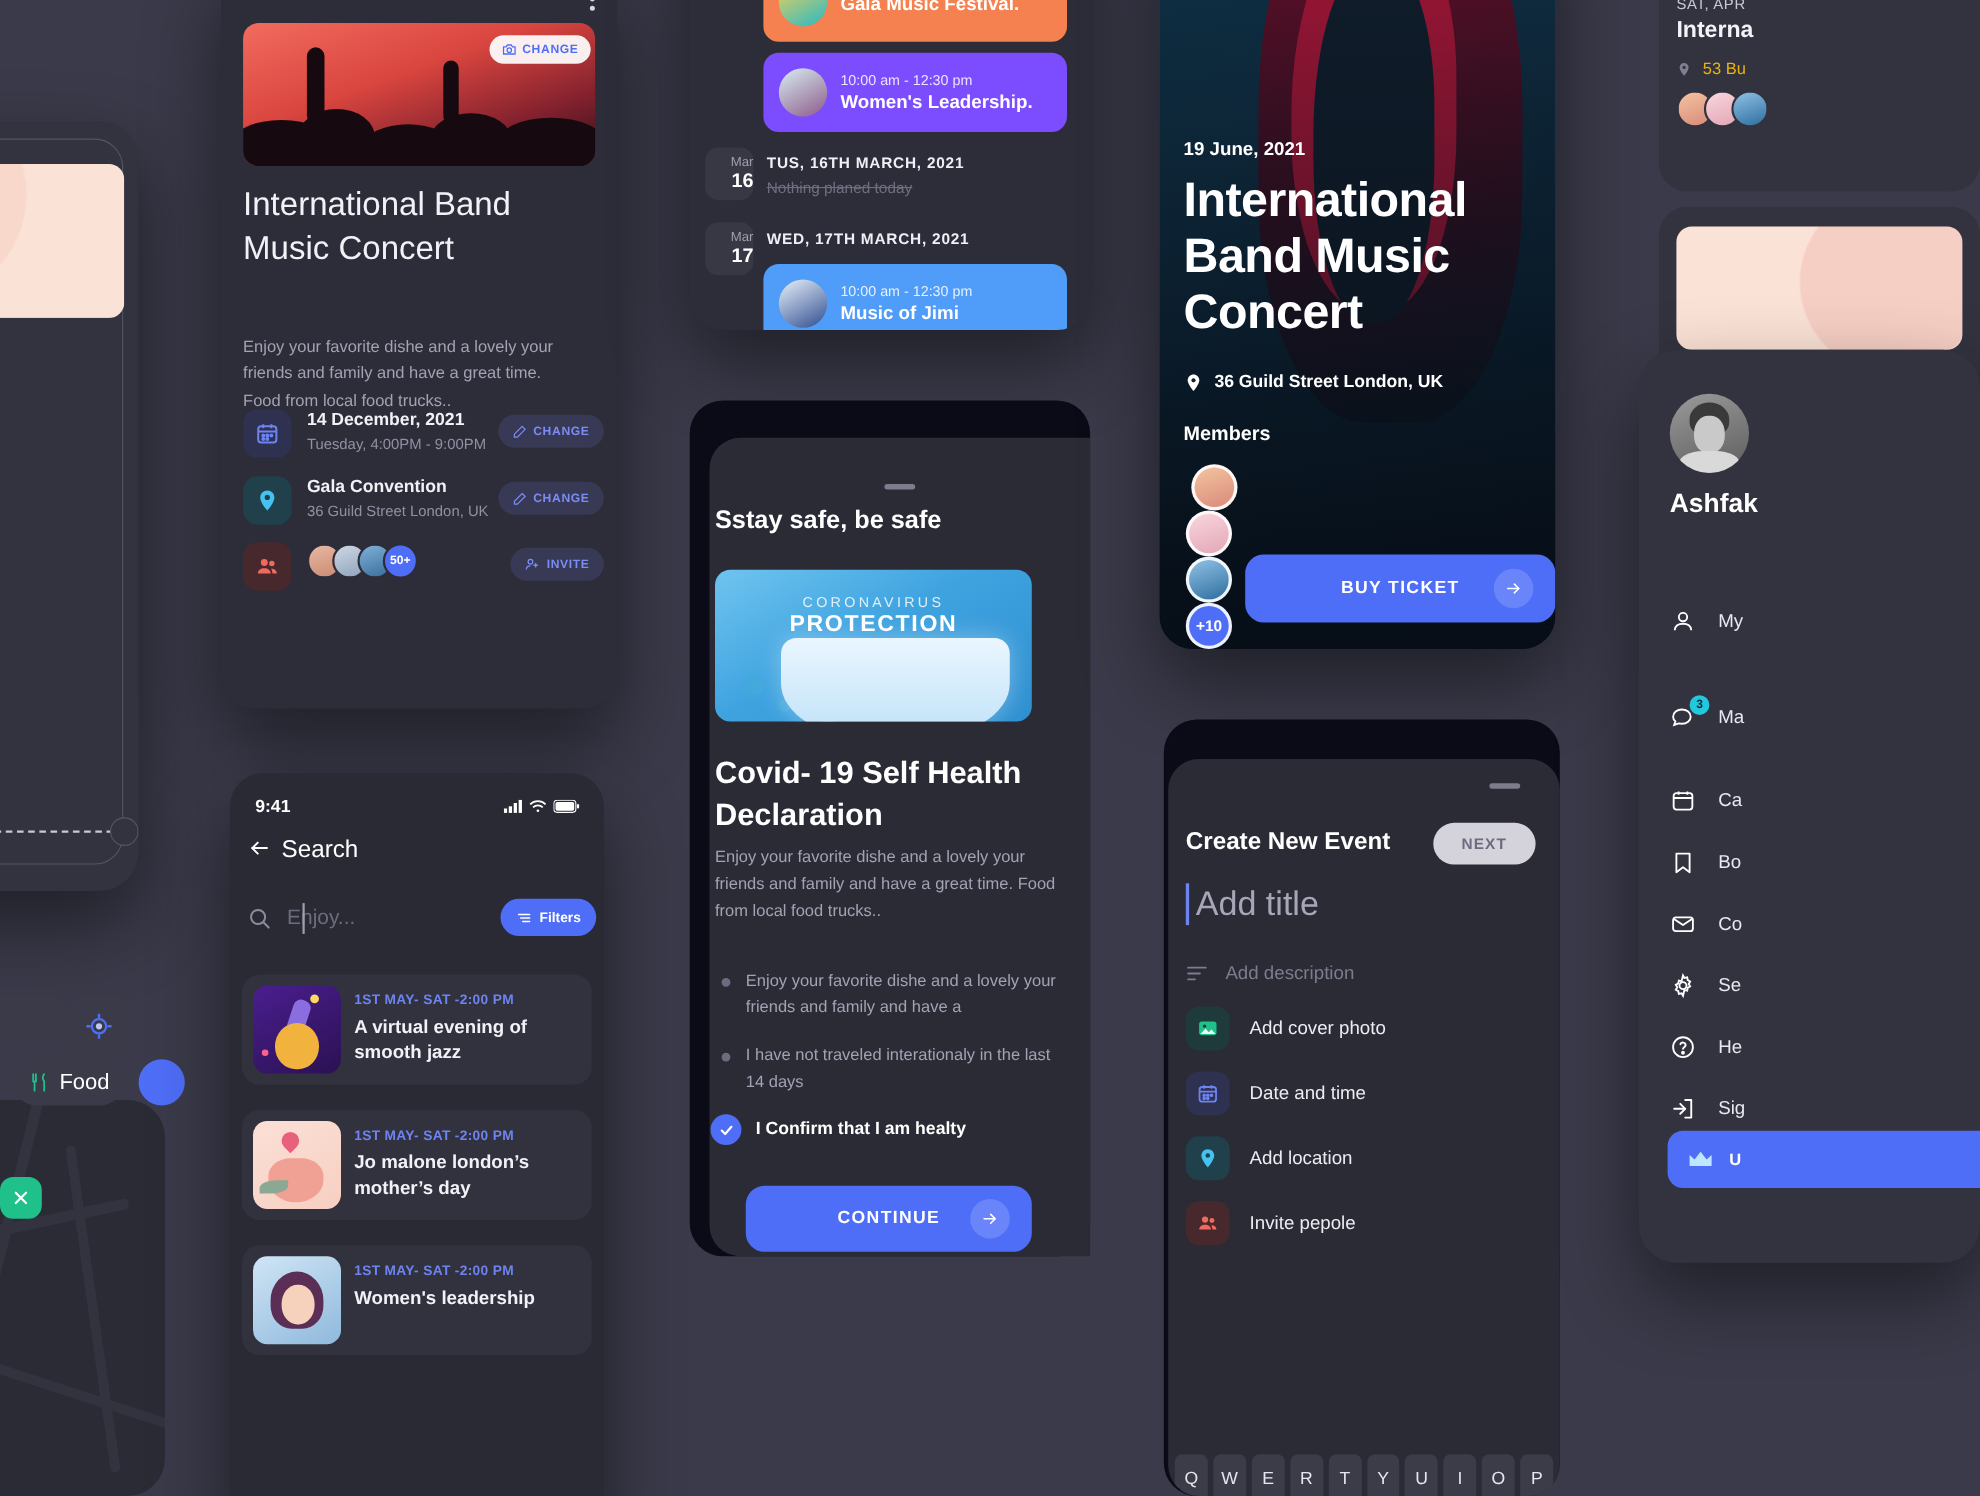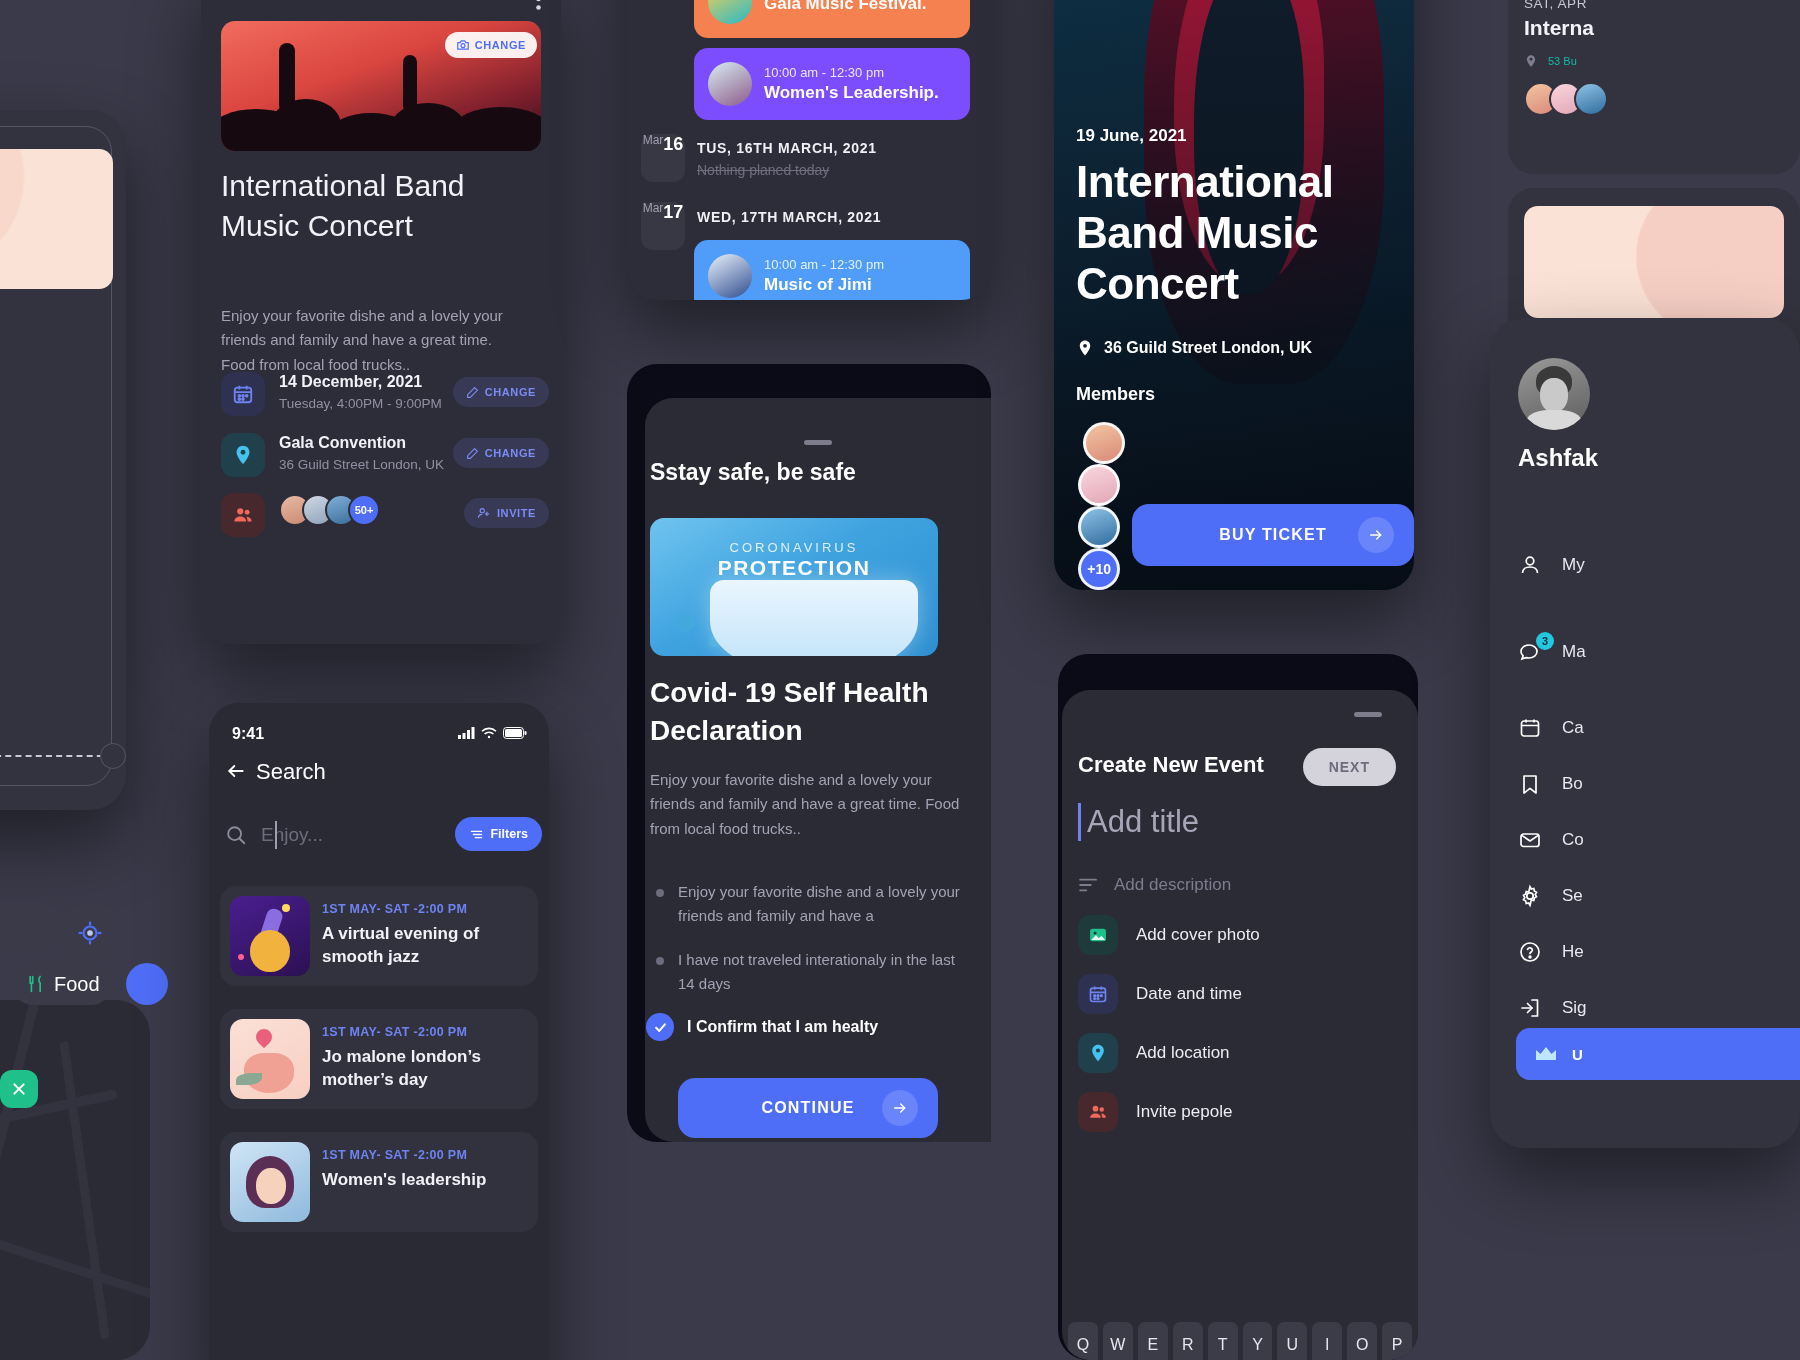--- a/index.html
+++ b/index.html
@@ -78,38 +78,38 @@
   .sr-thumb { position:absolute; left:10px; top:10px; width:80px; height:80px; border-radius:13px; overflow:hidden;}
   .sr-date { position:absolute; left:102px; top:16px; font-size:12.5px; font-weight:700; color:#6d83ef; letter-spacing:.3px;}
   .sr-title { position:absolute; left:102px; top:36px; width:208px; font-size:17px; font-weight:700; line-height:1.38; color:#f2f1f7;}
 
   
   #sched-panel { left:627px; top:-210px; width:364px; height:510px; border-radius:30px; background:#2d2d39;}
   .sch-card { position:absolute; left:67px; width:276px; height:72px; border-radius:14px; display:flex; align-items:center; padding-left:14px; gap:12px;}
   .sch-ava { width:44px; height:44px; border-radius:50%; overflow:hidden; flex:0 0 auto;}
   .sch-time { font-size:13px; color:rgba(255,255,255,.85);}
   .sch-name { font-size:17px; font-weight:700; margin-top:3px;}
-  .sch-daychip { position:absolute; left:14px; width:44px; height:48px; border-radius:12px; background:#383844; display:flex; align-items:flex-start; justify-content:center;}
+  .sch-daychip { position:absolute; left:14px; width:44px; height:48px; border-radius:12px; background:#383844; display:flex; flex-direction:column; align-items:flex-end; justify-content:center;}
   .sch-daychip .m { font-size:12px; color:#a09fb1; line-height:1.1;}
   .sch-daychip .d { font-size:18px; font-weight:700; line-height:1.15;}
   .sch-head { position:absolute; left:70px; font-size:14px; font-weight:700; letter-spacing:.7px; color:#f0eff5;}
   .sch-sub { position:absolute; left:70px; font-size:14px; color:#6f6e80; text-decoration:line-through;}
 
   
   #covid-shadow { left:627px; top:364px; width:364px; height:778px; border-radius:30px; background:#0b0b17;}
   #covid-panel { left:645px; top:398px; width:346px; height:744px; border-radius:28px 0 0 28px; background:#2b2b36;}
   #cv-grab { position:absolute; left:50%; transform:translateX(-50%); top:42px; width:28px; height:5px; border-radius:3px; background:#7d7c8c;}
   #cv-h1 { position:absolute; left:5px; top:61px; font-size:23px; font-weight:700;}
   #cv-img { position:absolute; left:5px; top:120px; width:288px; height:138px; border-radius:14px; overflow:hidden;
     background:linear-gradient(150deg,#6fc4ef 0%,#3fa3e0 45%,#2e8fd0 100%); }
   #cv-img .cvt1 { position:absolute; left:0; right:0; top:22px; text-align:center; font-size:13px; letter-spacing:3px; color:rgba(255,255,255,.82);}
   #cv-img .cvt2 { position:absolute; left:0; right:0; top:38px; text-align:center; font-size:21px; font-weight:700; letter-spacing:1.5px;}
   .mask { position:absolute; left:60px; top:62px; width:208px; height:92px; background:linear-gradient(#eaf6ff,#bfe2f8); border-radius:14px 14px 40% 40%/14px 14px 55% 55%; box-shadow:0 0 22px rgba(255,255,255,.35);}
   .virus { position:absolute; border-radius:50%; background:#43a9dd; box-shadow:0 0 0 3px rgba(67,169,221,.3);}
-  #cv-h2 { position:absolute; left:5px; top:276px; width:320px; font-size:28px; font-weight:700; line-height:1.34;}
+  #cv-h2 { position:absolute; left:5px; top:286px; width:320px; font-size:28px; font-weight:700; line-height:1.34;}
   #cv-p { position:absolute; left:5px; top:370px; width:316px; font-size:15px; line-height:1.62; color:#a3a2b4;}
   .cv-li { position:absolute; left:5px; width:322px; font-size:15px; line-height:1.62; color:#a3a2b4; padding-left:28px;}
   .cv-li .dot { position:absolute; left:6px; top:9px; width:8px; height:8px; border-radius:50%; background:#6d6c7e;}
   #cv-confirm { position:absolute; left:1px; top:615px; display:flex; align-items:center; gap:13px;}
   #cv-check { width:28px; height:28px; border-radius:50%; background:#4f6ef7; display:flex; align-items:center; justify-content:center; font-size:14px;}
   #cv-confirm .lbl { font-size:16px; font-weight:700;}
   #cv-continue { position:absolute; left:33px; top:680px; width:260px; height:60px; border-radius:17px; background:#4f6ef7; display:flex; align-items:center; justify-content:center; position:absolute;}
   #cv-continue .lbl { font-size:16px; font-weight:700; letter-spacing:1.2px;}
   #cv-continue .arr { position:absolute; right:20px; width:36px; height:36px; border-radius:50%; background:#6a84f9; display:flex; align-items:center; justify-content:center; font-size:17px;}
 
@@ -144,21 +144,21 @@
   .cr-row { position:absolute; left:16px; display:flex; align-items:center; gap:18px;}
   .cr-ico { width:40px; height:40px; border-radius:12px; display:flex; align-items:center; justify-content:center;}
   .cr-lbl { font-size:17px; color:#ececf2;}
   #cr-keyboard { position:absolute; left:6px; bottom:-8px; width:344px; display:flex; gap:5px;}
   .key { flex:1; height:46px; border-radius:7px; background:#3c3c49; display:flex; align-items:center; justify-content:center; font-size:16px; color:#e7e6ee;}
 
   
   #mini-card { left:1508px; top:-46px; width:292px; height:220px; border-radius:26px; background:#33333f;}
   #mini-date { position:absolute; left:16px; top:42px; font-size:13.5px; letter-spacing:.6px; color:#c9c8d6;}
   #mini-title { position:absolute; left:16px; top:62px; font-size:21px; font-weight:700; color:#f3f2f8; white-space:nowrap;}
-  #mini-loc { position:absolute; left:16px; top:100px; display:flex; align-items:center; gap:10px; font-size:11px; color:#14b8a6;}
+  #mini-loc { position:absolute; left:16px; top:100px; display:flex; align-items:center; gap:10px; font-size:15px; color:#eab308;}
   #mini-avas { position:absolute; left:16px; top:128px; display:flex;}
   #mini-avas .ava { width:34px; height:34px; border:2px solid #33333f; margin-left:-9px;}
   #mini-avas .ava:first-child{margin-left:0;}
   #mini-card2 { left:1508px; top:188px; width:292px; height:220px; border-radius:26px; background:#33333f;}
   #mini-img2 { position:absolute; left:16px; top:18px; width:260px; height:112px; border-radius:14px;
      background:radial-gradient(circle at 75% 45%, #f6cfc4 0 40%, #fbe2d6 41%);}
 
   
   #side-panel { left:1490px; top:318px; width:310px; height:830px; border-radius:34px; background:#33333f;}
   #sd-avatar { position:absolute; left:28px; top:40px; width:72px; height:72px; border-radius:50%; overflow:hidden; background:linear-gradient(160deg,#9a9a9a,#5d5d5d);}

